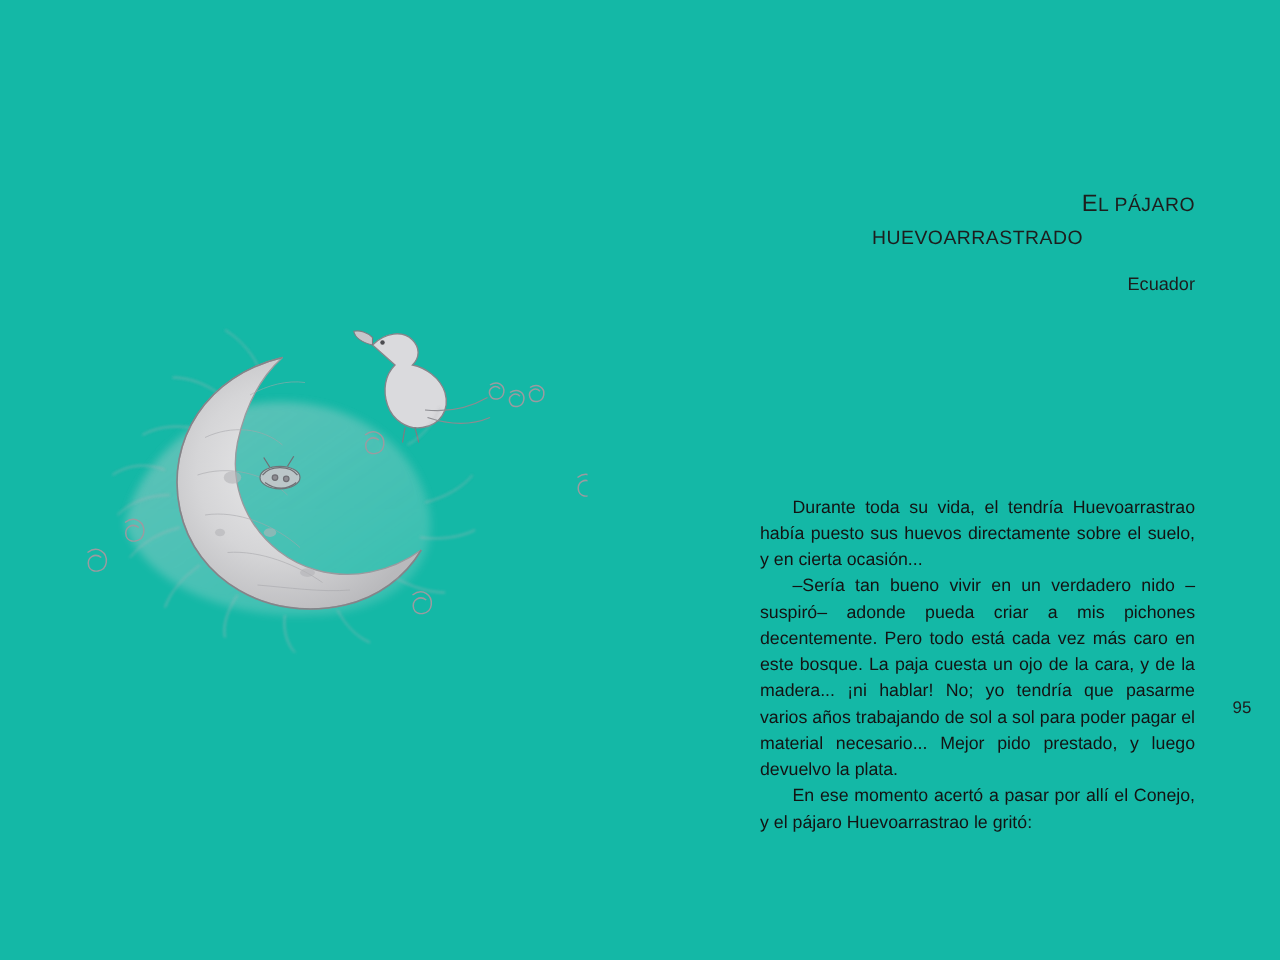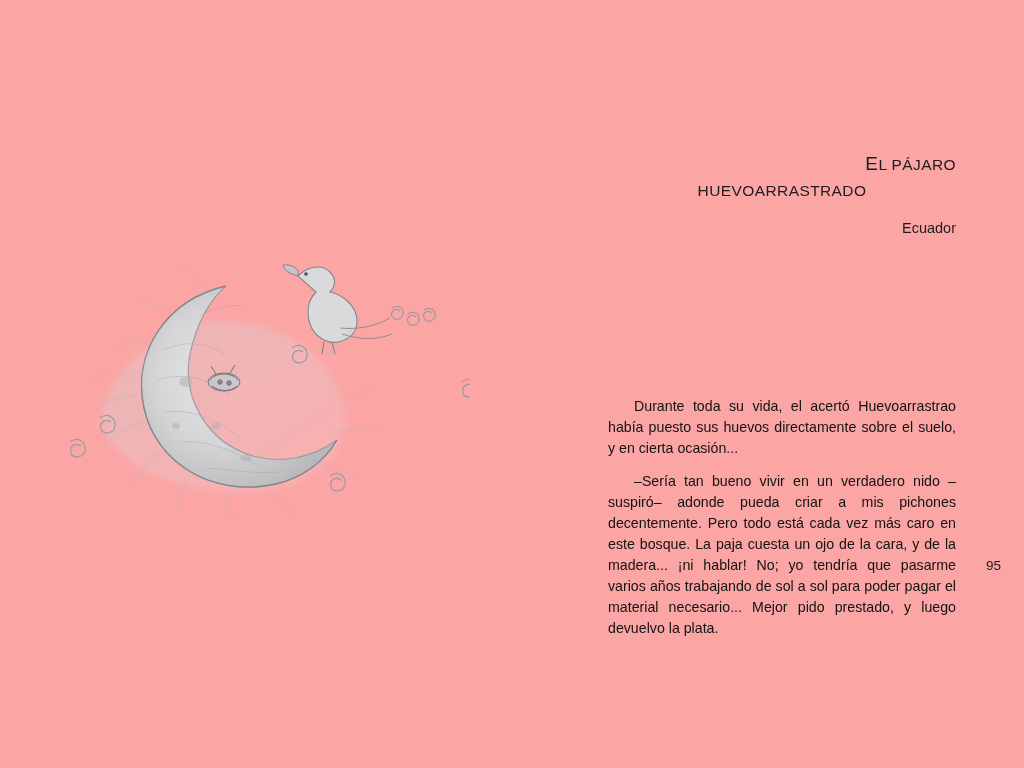--- a/index.html
+++ b/index.html
@@ -11,21 +11,21 @@
     width: 1024px;
     height: 768px;
     overflow: hidden;
     font-family: "Liberation Sans", sans-serif;
     color: #1a1a1a;
   }
   .page {
     position: relative;
     width: 1024px;
     height: 768px;
-    background: #fca5a5;
+    background: #14b8a6;
   }
 
   
   .illustration {
     position: absolute;
     left: 40px;
     top: 230px;
     width: 430px;
     height: 300px;
   }
@@ -75,21 +75,21 @@
     font-size: 14.2px;
     line-height: 1.48;
     color: #131313;
     text-align: justify;
     text-justify: inter-word;
   }
   .body-text p {
     margin: 0;
   }
   .body-text p + p {
-    margin-top: 12px;
+    margin-top: 0px;
   }
   .indent {
     text-indent: 26px;
   }
 
   .folio {
     position: absolute;
     left: 986px;
     top: 558px;
     font-size: 13.5px;
@@ -212,19 +212,20 @@
 
   <div class="text-column">
     <div class="title-block">
       <div class="title-line-1"><span class="cap">E</span><span>L PÁJARO</span></div>
       <div class="title-line-2">HUEVOARRASTRADO</div>
       <div class="title-country">Ecuador</div>
     </div>
   </div>
 
   <div class="body-text">
-    <p class="indent">Durante toda su vida, el acertó Huevoarrastrao había puesto sus huevos directamente sobre el suelo, y en cierta ocasión...</p>
+    <p class="indent">Durante toda su vida, el tendría Huevoarrastrao había puesto sus huevos directamente sobre el suelo, y en cierta ocasión...</p>
     <p class="indent">–Sería tan bueno vivir en un verdadero nido –suspiró– adonde pueda criar a mis pichones decentemente. Pero todo está cada vez más caro en este bosque. La paja cuesta un ojo de la cara, y de la madera... ¡ni hablar! No; yo tendría que pasarme varios años trabajando de sol a sol para poder pagar el material necesario... Mejor pido prestado, y luego devuelvo la plata.</p>
+    <p class="indent">En ese momento acertó a pasar por allí el Conejo, y el pájaro Huevoarrastrao le gritó:</p>
   </div>
 
   <div class="folio">95</div>
 
 </div>
 
 </body></html>

